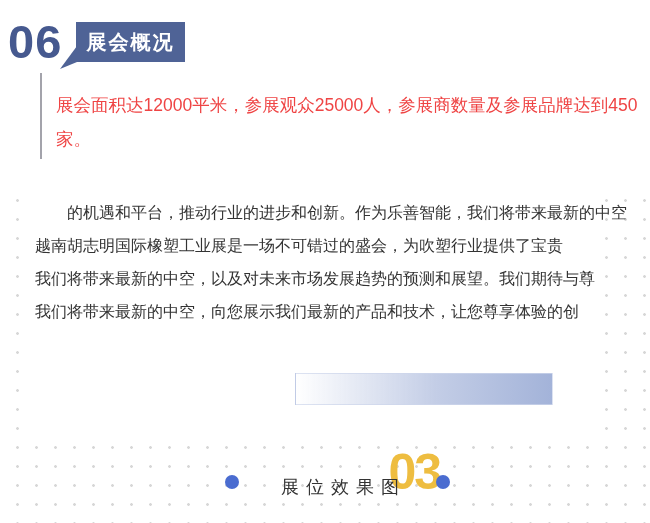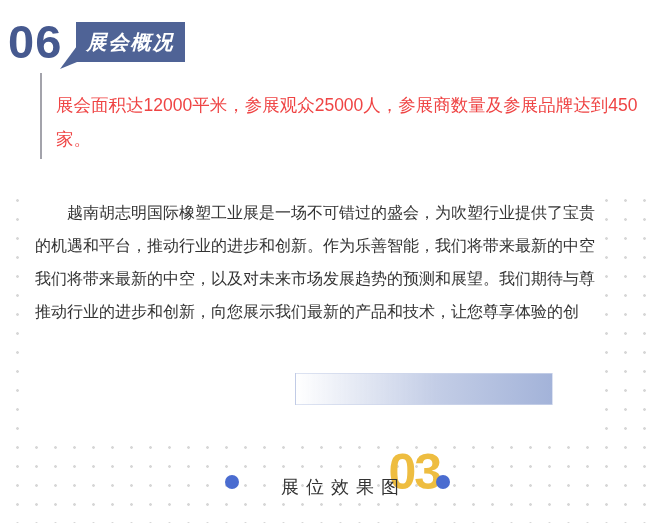--- a/index.html
+++ b/index.html
@@ -26,21 +26,21 @@
   
   .section-number{
     position:absolute;left:8px;top:14px;
     font-size:47px;font-weight:700;color:#46598f;
     letter-spacing:1px;z-index:2;
   }
   .badge{
     position:absolute;left:76px;top:22px;width:109px;height:40px;
     background:#4f6396;color:#ffffff;
     display:flex;align-items:center;justify-content:center;
-    font-size:20px;font-weight:700;letter-spacing:2px;z-index:2;font-style:italic;
+    font-size:20px;font-weight:700;letter-spacing:2px;z-index:2;
   }
   .badge-tail{
     position:absolute;left:60px;top:46px;width:17px;height:23px;
     background:#4f6396;
     clip-path:polygon(100% 0,100% 70%,0 100%);
     z-index:2;
   }
   .v-rule{
     position:absolute;left:40px;top:73px;width:2px;height:86px;
     background:#a3a3ab;z-index:2;
@@ -97,24 +97,24 @@
   <div class="badge-tail"></div>
   <div class="badge">展会概况</div>
 
   <div class="v-rule"></div>
   <div class="overview">
     <div class="line">展会面积达12000平米，参展观众25000人，参展商数量及参展品牌达到450</div>
     <div class="line">家。</div>
   </div>
 
   <div class="intro">
+    <div class="line">的机遇和平台，推动行业的进步和创新。作为乐善智能，我们将带来最新的中空</div>
     <div class="line">越南胡志明国际橡塑工业展是一场不可错过的盛会，为吹塑行业提供了宝贵</div>
-    <div class="line">的机遇和平台，推动行业的进步和创新。作为乐善智能，我们将带来最新的中空</div>
     <div class="line">我们将带来最新的中空，以及对未来市场发展趋势的预测和展望。我们期待与尊</div>
-    <div class="line">推动行业的进步和创新，向您展示我们最新的产品和技术，让您尊享体验的创</div>
+    <div class="line">我们将带来最新的中空，向您展示我们最新的产品和技术，让您尊享体验的创</div>
   </div>
 
   <div class="gradient-bar"></div>
 
   <div class="next-number">03</div>
   <div class="next-title">展位效果图</div>
   <div class="dot-left"></div>
   <div class="dot-right"></div>
 
 </div>

